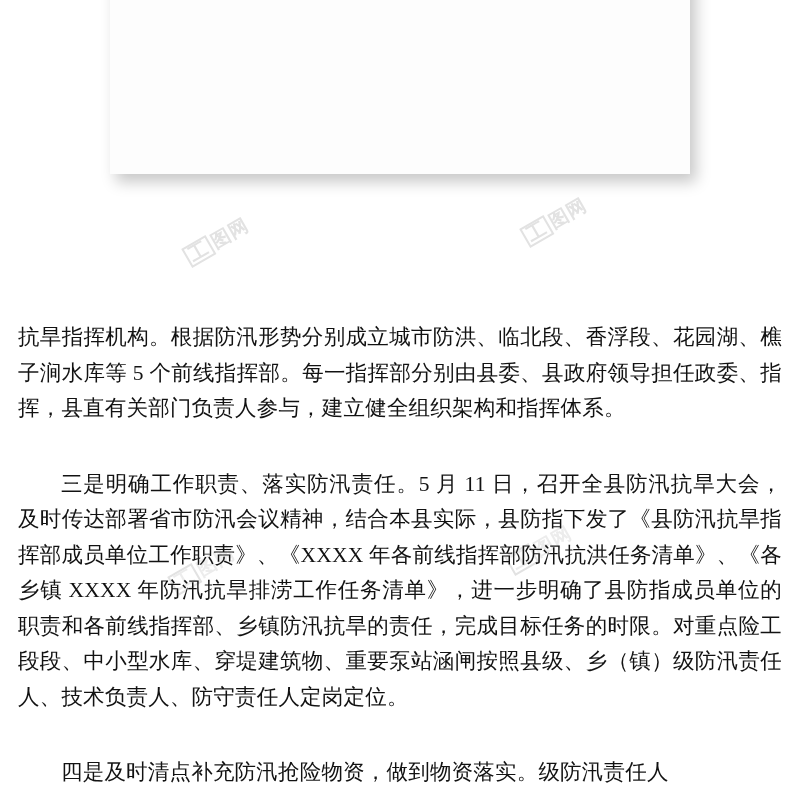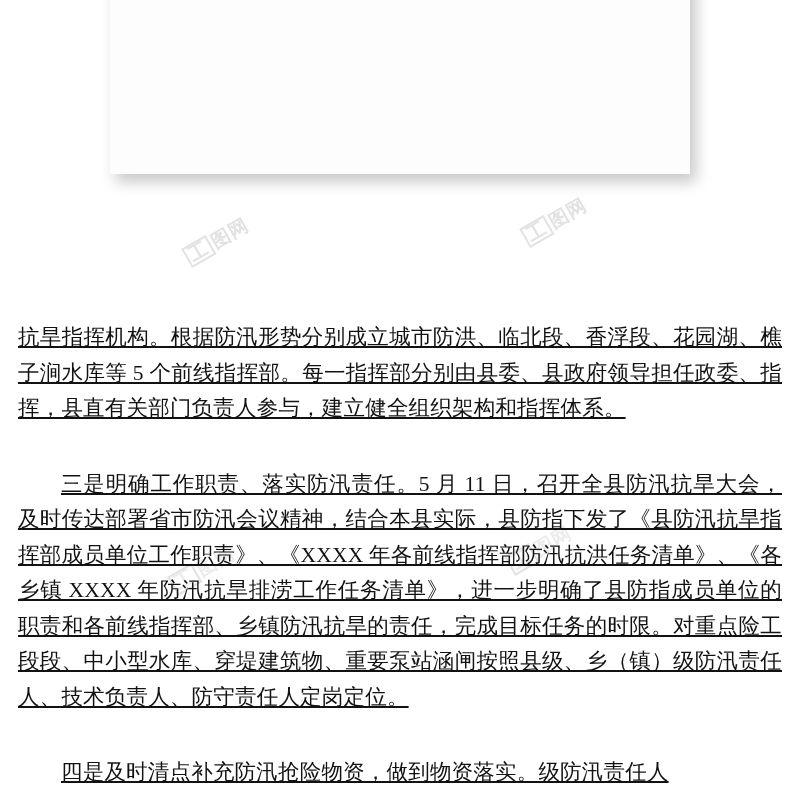--- a/index.html
+++ b/index.html
@@ -87,21 +87,20 @@
   }
   .para {
     font-family: "Liberation Serif", serif;
     font-size: 21.5px;
     line-height: 35.5px;
     color: #121212;
     text-align: justify;
     text-justify: inter-ideograph;
     letter-spacing: 0.2px;
     margin: 0;
-    text-decoration: underline;
   }
   .para + .para {
     margin-top: 22px;
   }
   .para.indent {
     text-indent: 43px;
     margin-top: 40px;
   }
   .para.clip-last {
     max-height: 36px;

